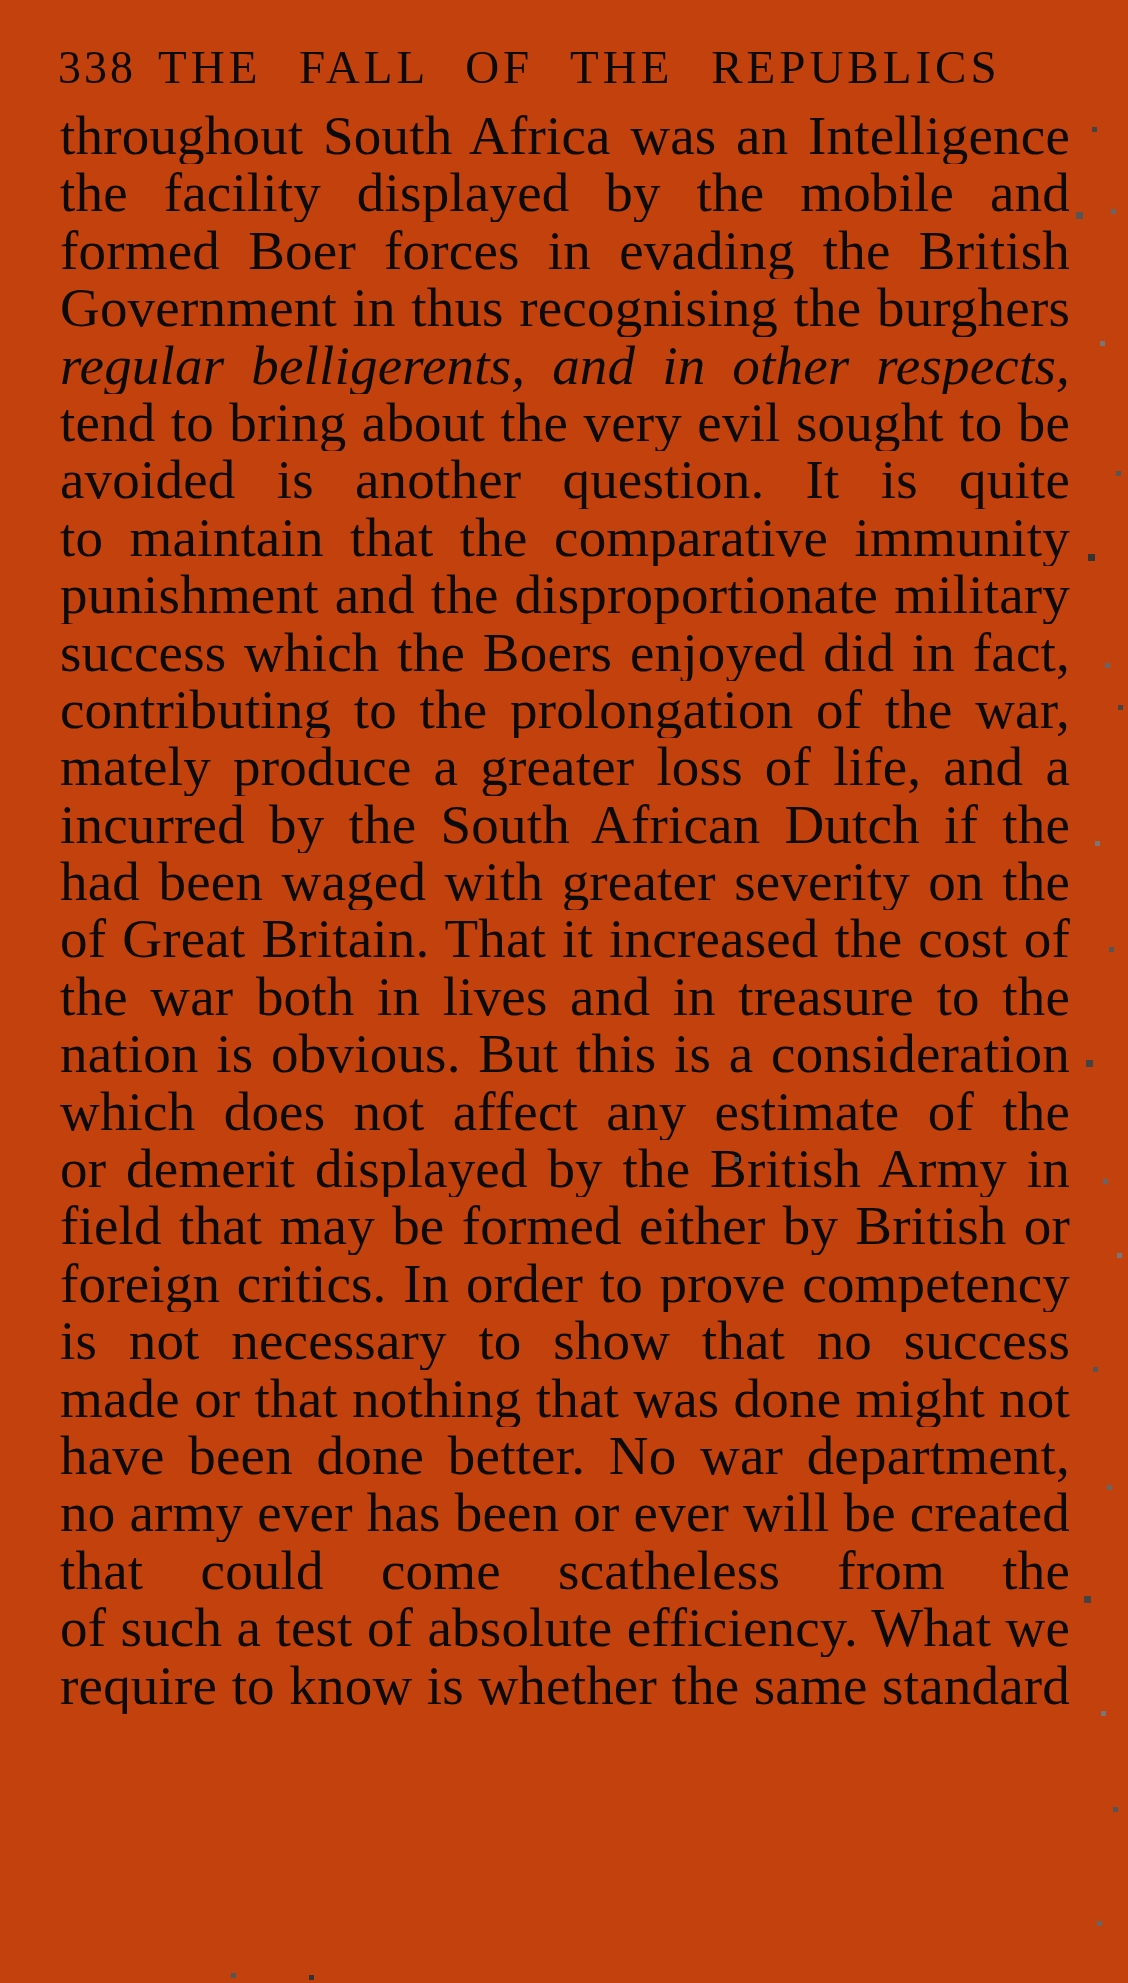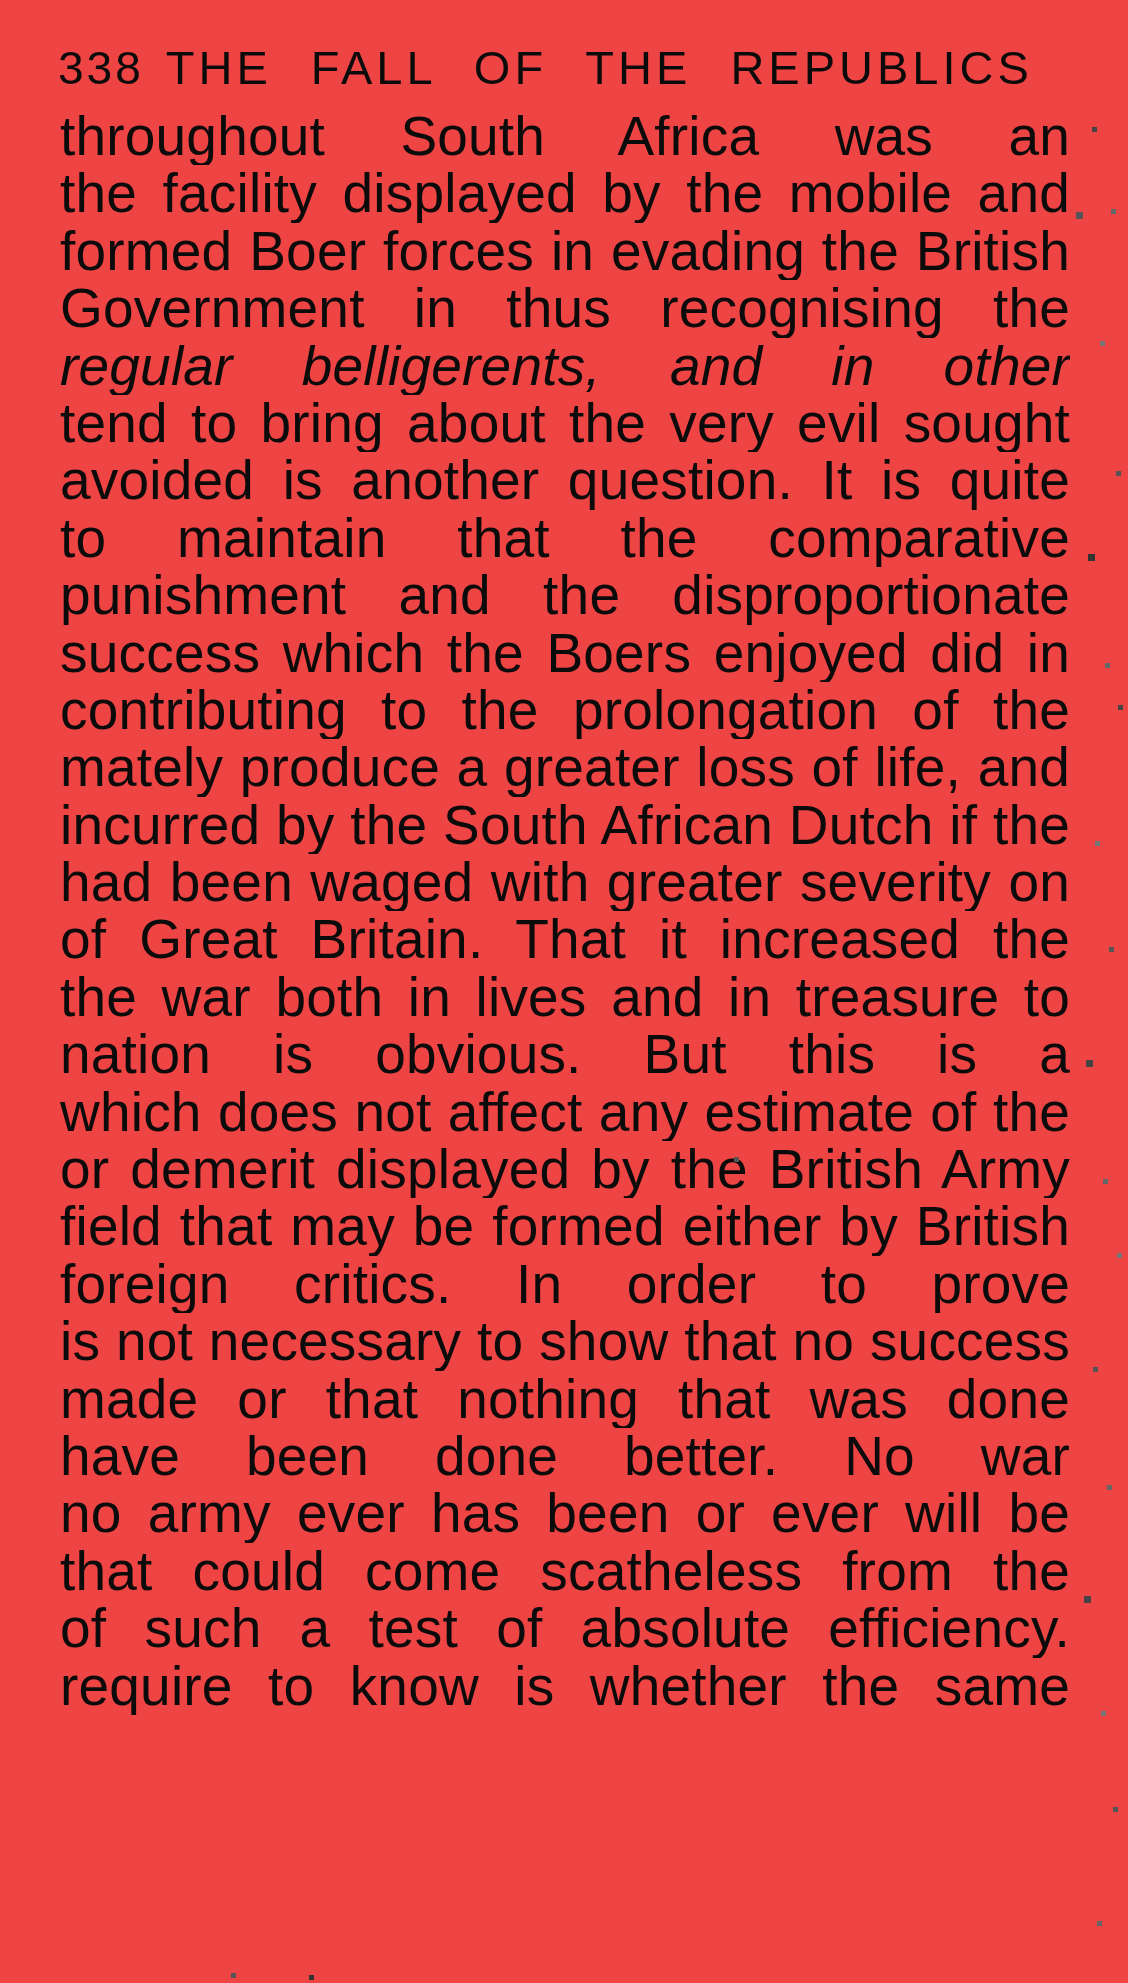--- a/index.html
+++ b/index.html
@@ -4,23 +4,23 @@
 <style>
   html, body {
     margin: 0;
     padding: 0;
     background: #ffffff;
   }
   .page {
     position: relative;
     width: 1128px;
     height: 1983px;
-    background: #ef4444;
+    background: #c2410c;
     color: #0b0b0b;
-    font-family: Liberation Sans, sans-serif;
+    font-family: Liberation Serif, serif;
     overflow: hidden;
   }
   .page-header {
     display: flex;
     align-items: baseline;
     margin: 40px 58px 0 58px;
   }
   .page-number {
     font-size: 46px;
     letter-spacing: 3px;

